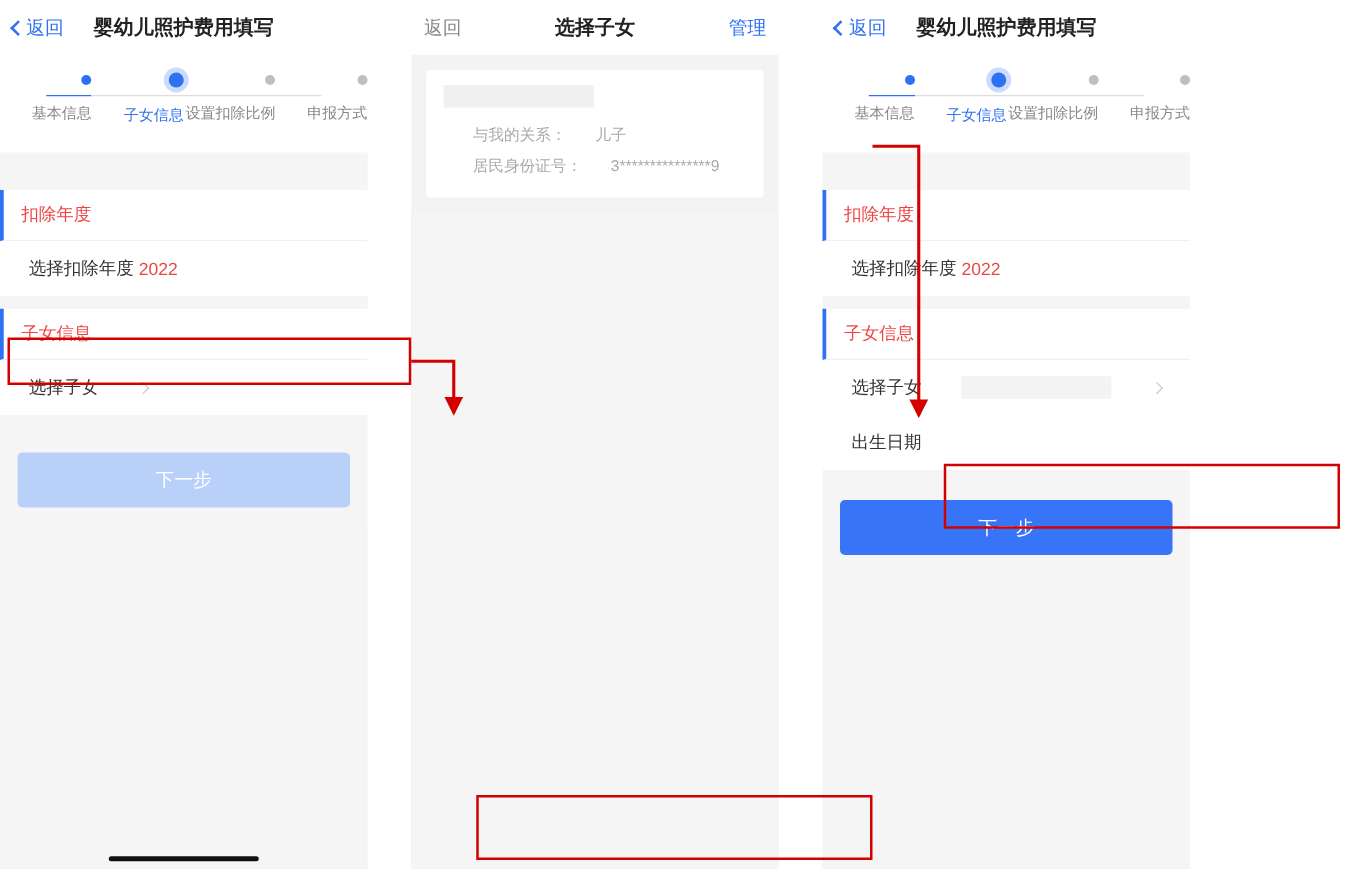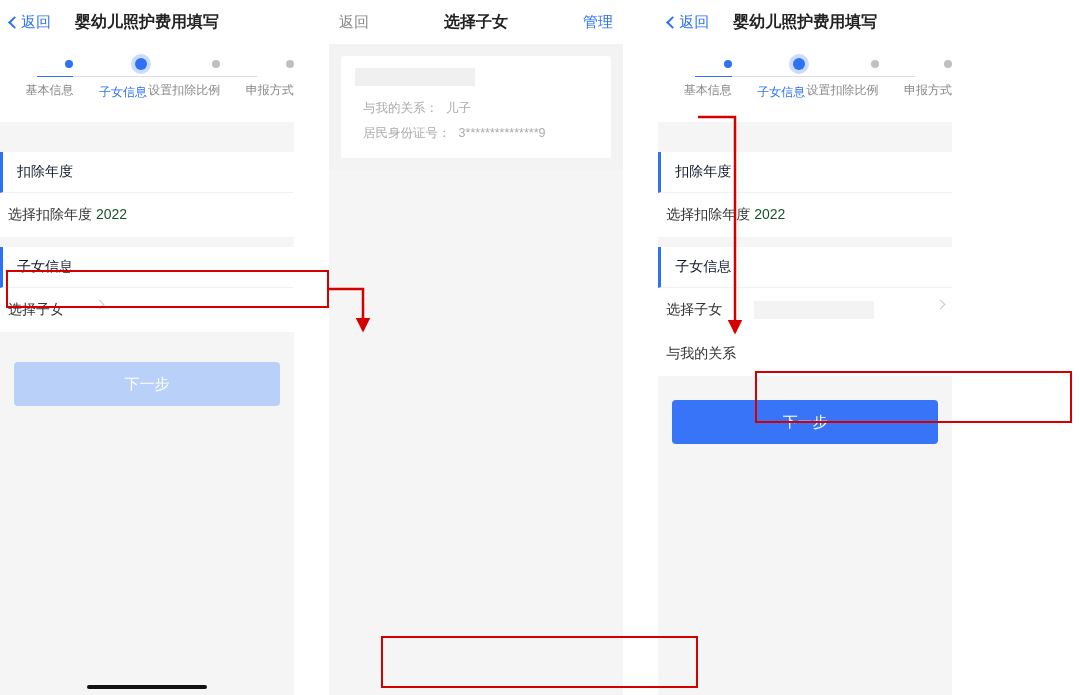--- a/index.html
+++ b/index.html
@@ -120,33 +120,33 @@
 
   .section {
     background: #fff;
     flex-shrink: 0;
   }
   .section-title {
     padding: 11px 14px;
     font-size: 14px;
     font-weight: 500;
     border-left: 3px solid #2f71f5;
-    color: #0f172a;
+    color: #ef4444;
     border-bottom: 1px solid #f0f0f0;
   }
   .row {
     display: flex;
-    align-items: flex-start;
-    padding: 13px 8px;
+    align-items: center;
+    padding: 13px 23px;
     font-size: 14px;
     background: #fff;
     position: relative;
   }
   .row-label { width: 88px; color: #333; }
-  .row-value { color: #14532d; flex: 1; }
+  .row-value { color: #ef4444; flex: 1; }
   .row-value.filled { color: #555; }
   .row-chevron {
     width: 7px; height: 7px;
     border-top: 1.5px solid #c8c8c8;
     border-right: 1.5px solid #c8c8c8;
     transform: rotate(45deg);
   }
   .gap-sm { height: 10px; background: #f5f5f5; }
 
   .btn-wrap { padding: 14px; }
@@ -180,21 +180,21 @@
   }
   .card-name-placeholder {
     width: 120px; height: 18px; background: #f0f0f0;
     margin-bottom: 10px;
   }
   .card-line {
     font-size: 12.5px;
     color: #aaa;
     line-height: 2.0;
   }
-  .card-line span { margin-left: 8px; text-align: right; }
+  .card-line span { margin-left: 23px; text-align: right; }
 
   .rest { flex: 1; background: #f5f5f5; }
   .bottom-btn-area {
     padding: 12px;
     background: #fff;
     position: relative;
   }
 
   .home-indicator {
     position: absolute;
@@ -363,21 +363,21 @@
     <div class="section">
       <div class="section-title">子女信息</div>
       <div class="row">
         <div class="row-label">选择子女</div>
         <div class="row-value">
           <span class="value-mask"></span>
         </div>
         <div class="row-chevron"></div>
       </div>
       <div class="row">
-        <div class="row-label">与我的关系</div>
+        <div class="row-label">出生日期</div>
       </div>
     </div>
 
     <div class="btn-wrap" style="margin-top:10px;">
       <div class="btn primary">下一步</div>
     </div>
 
     <div class="rest"></div>
   </div>
 

